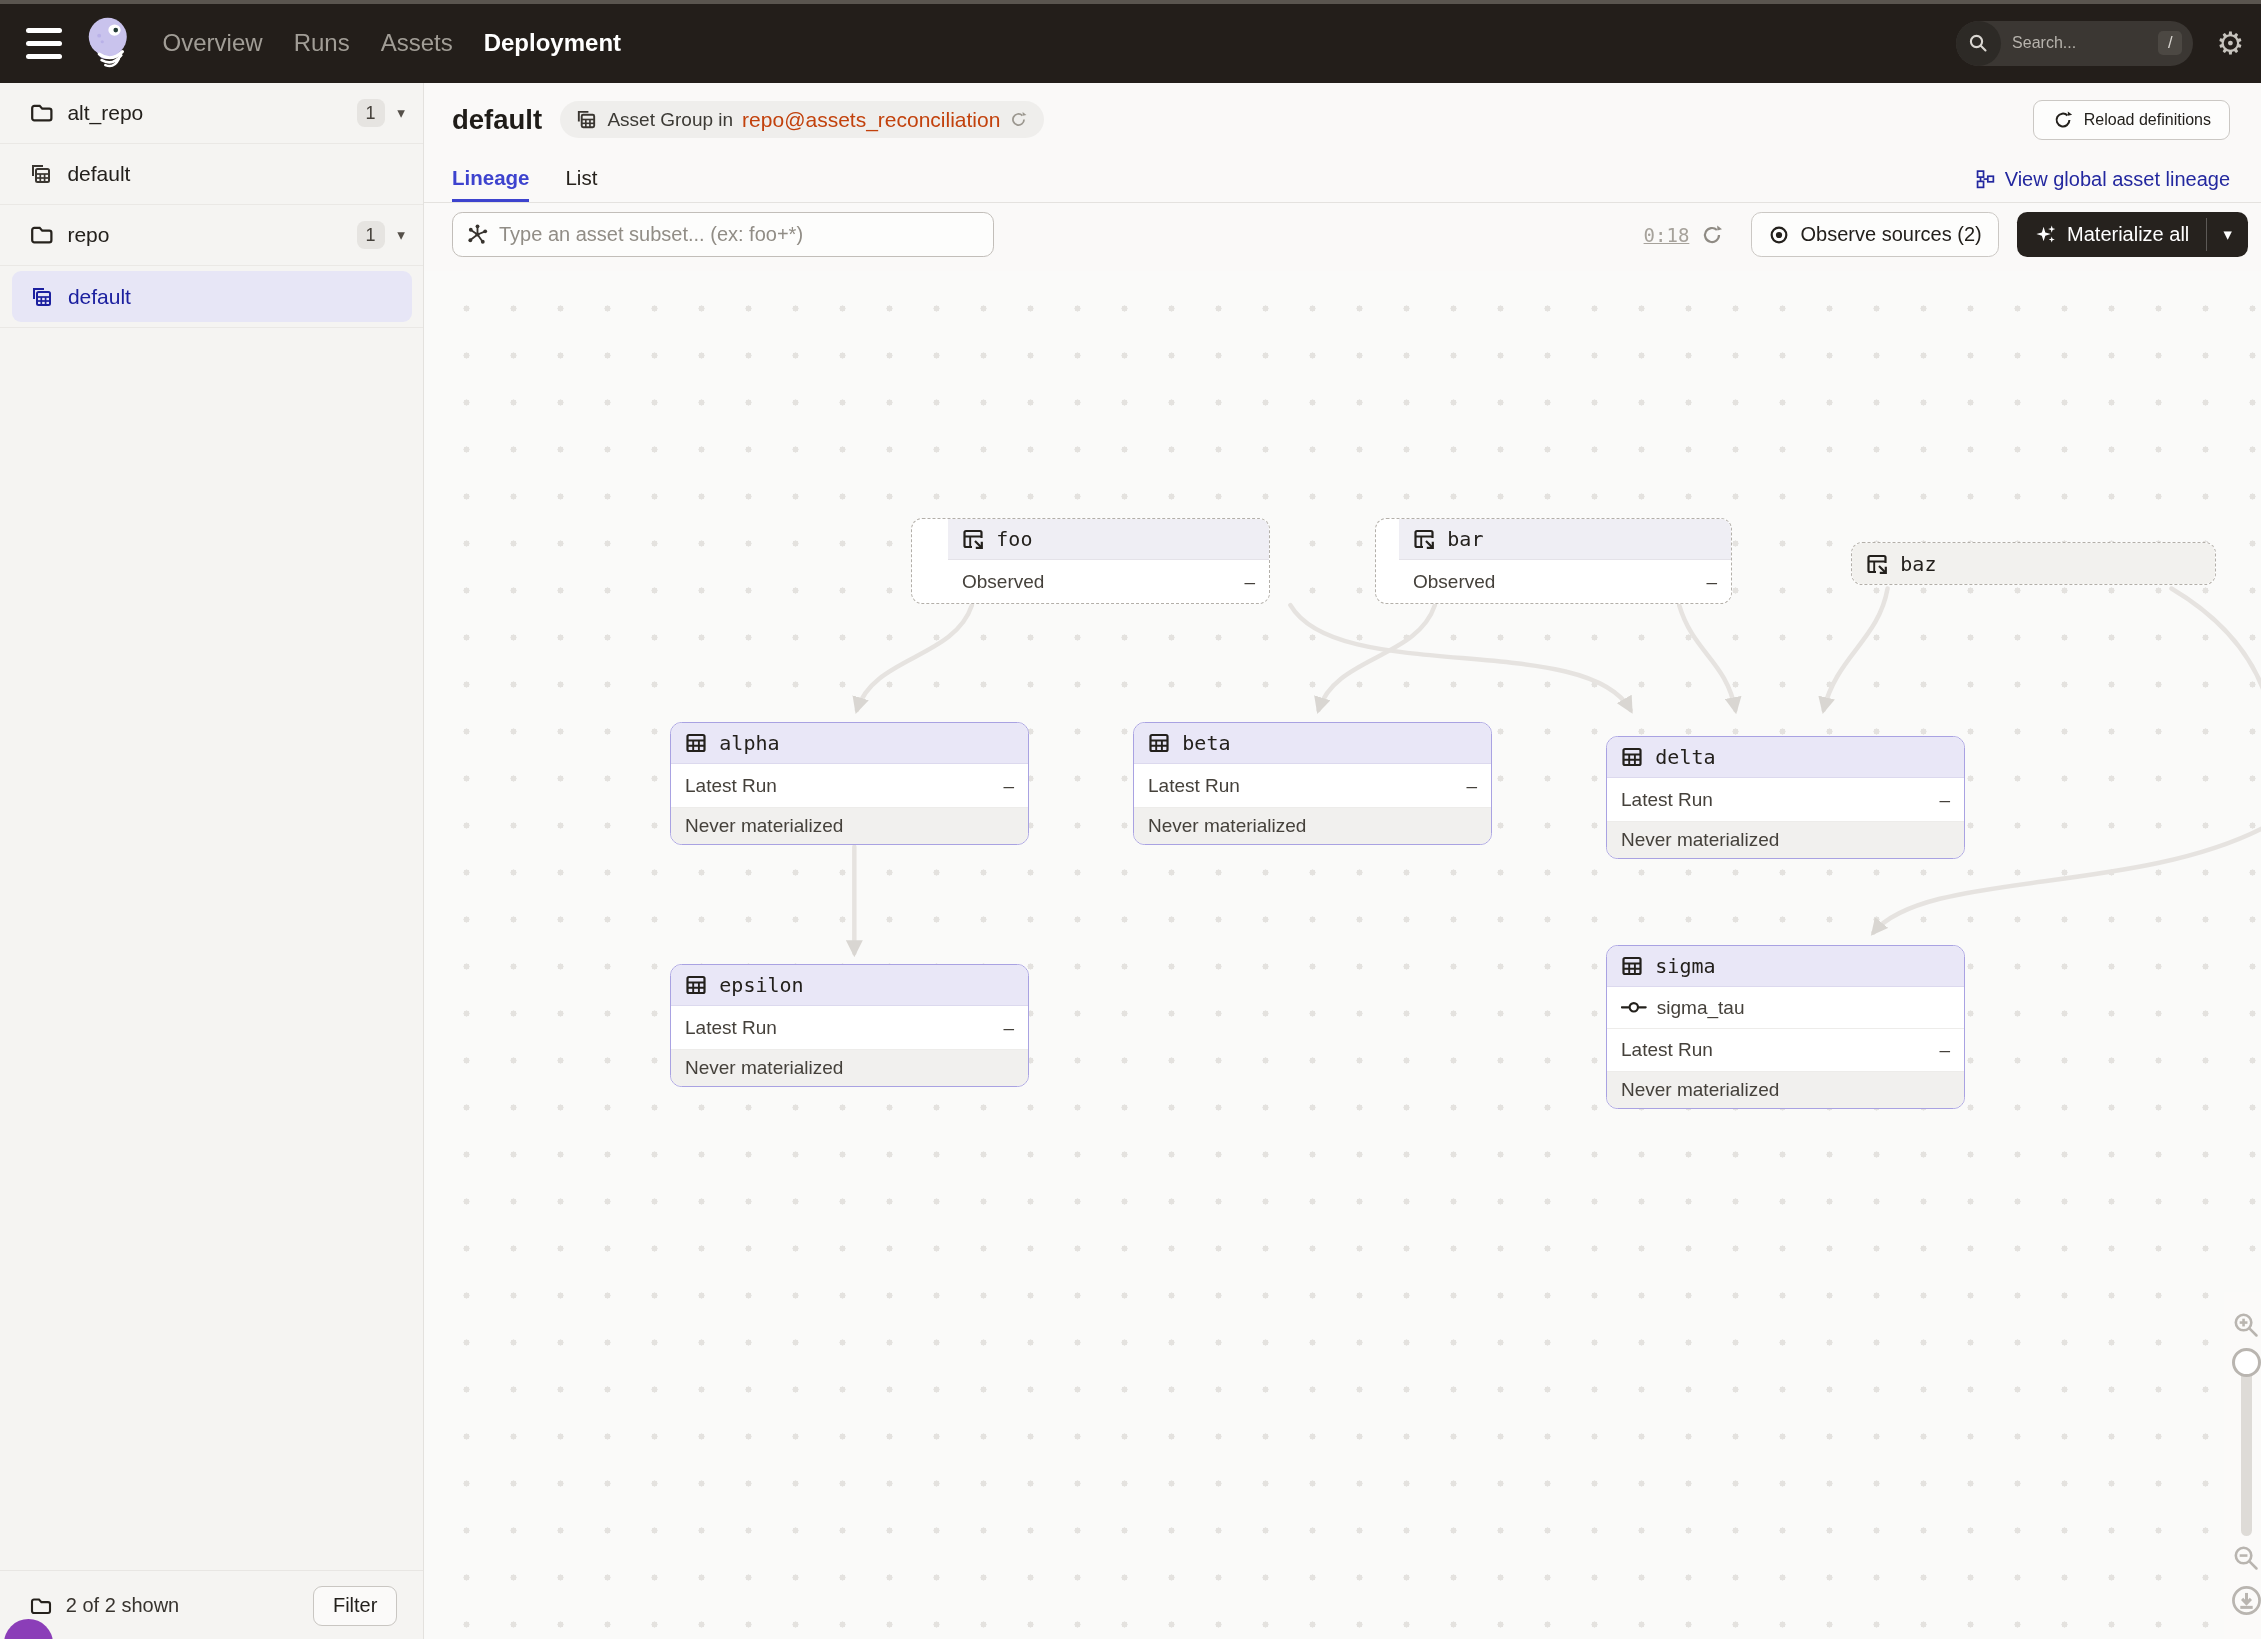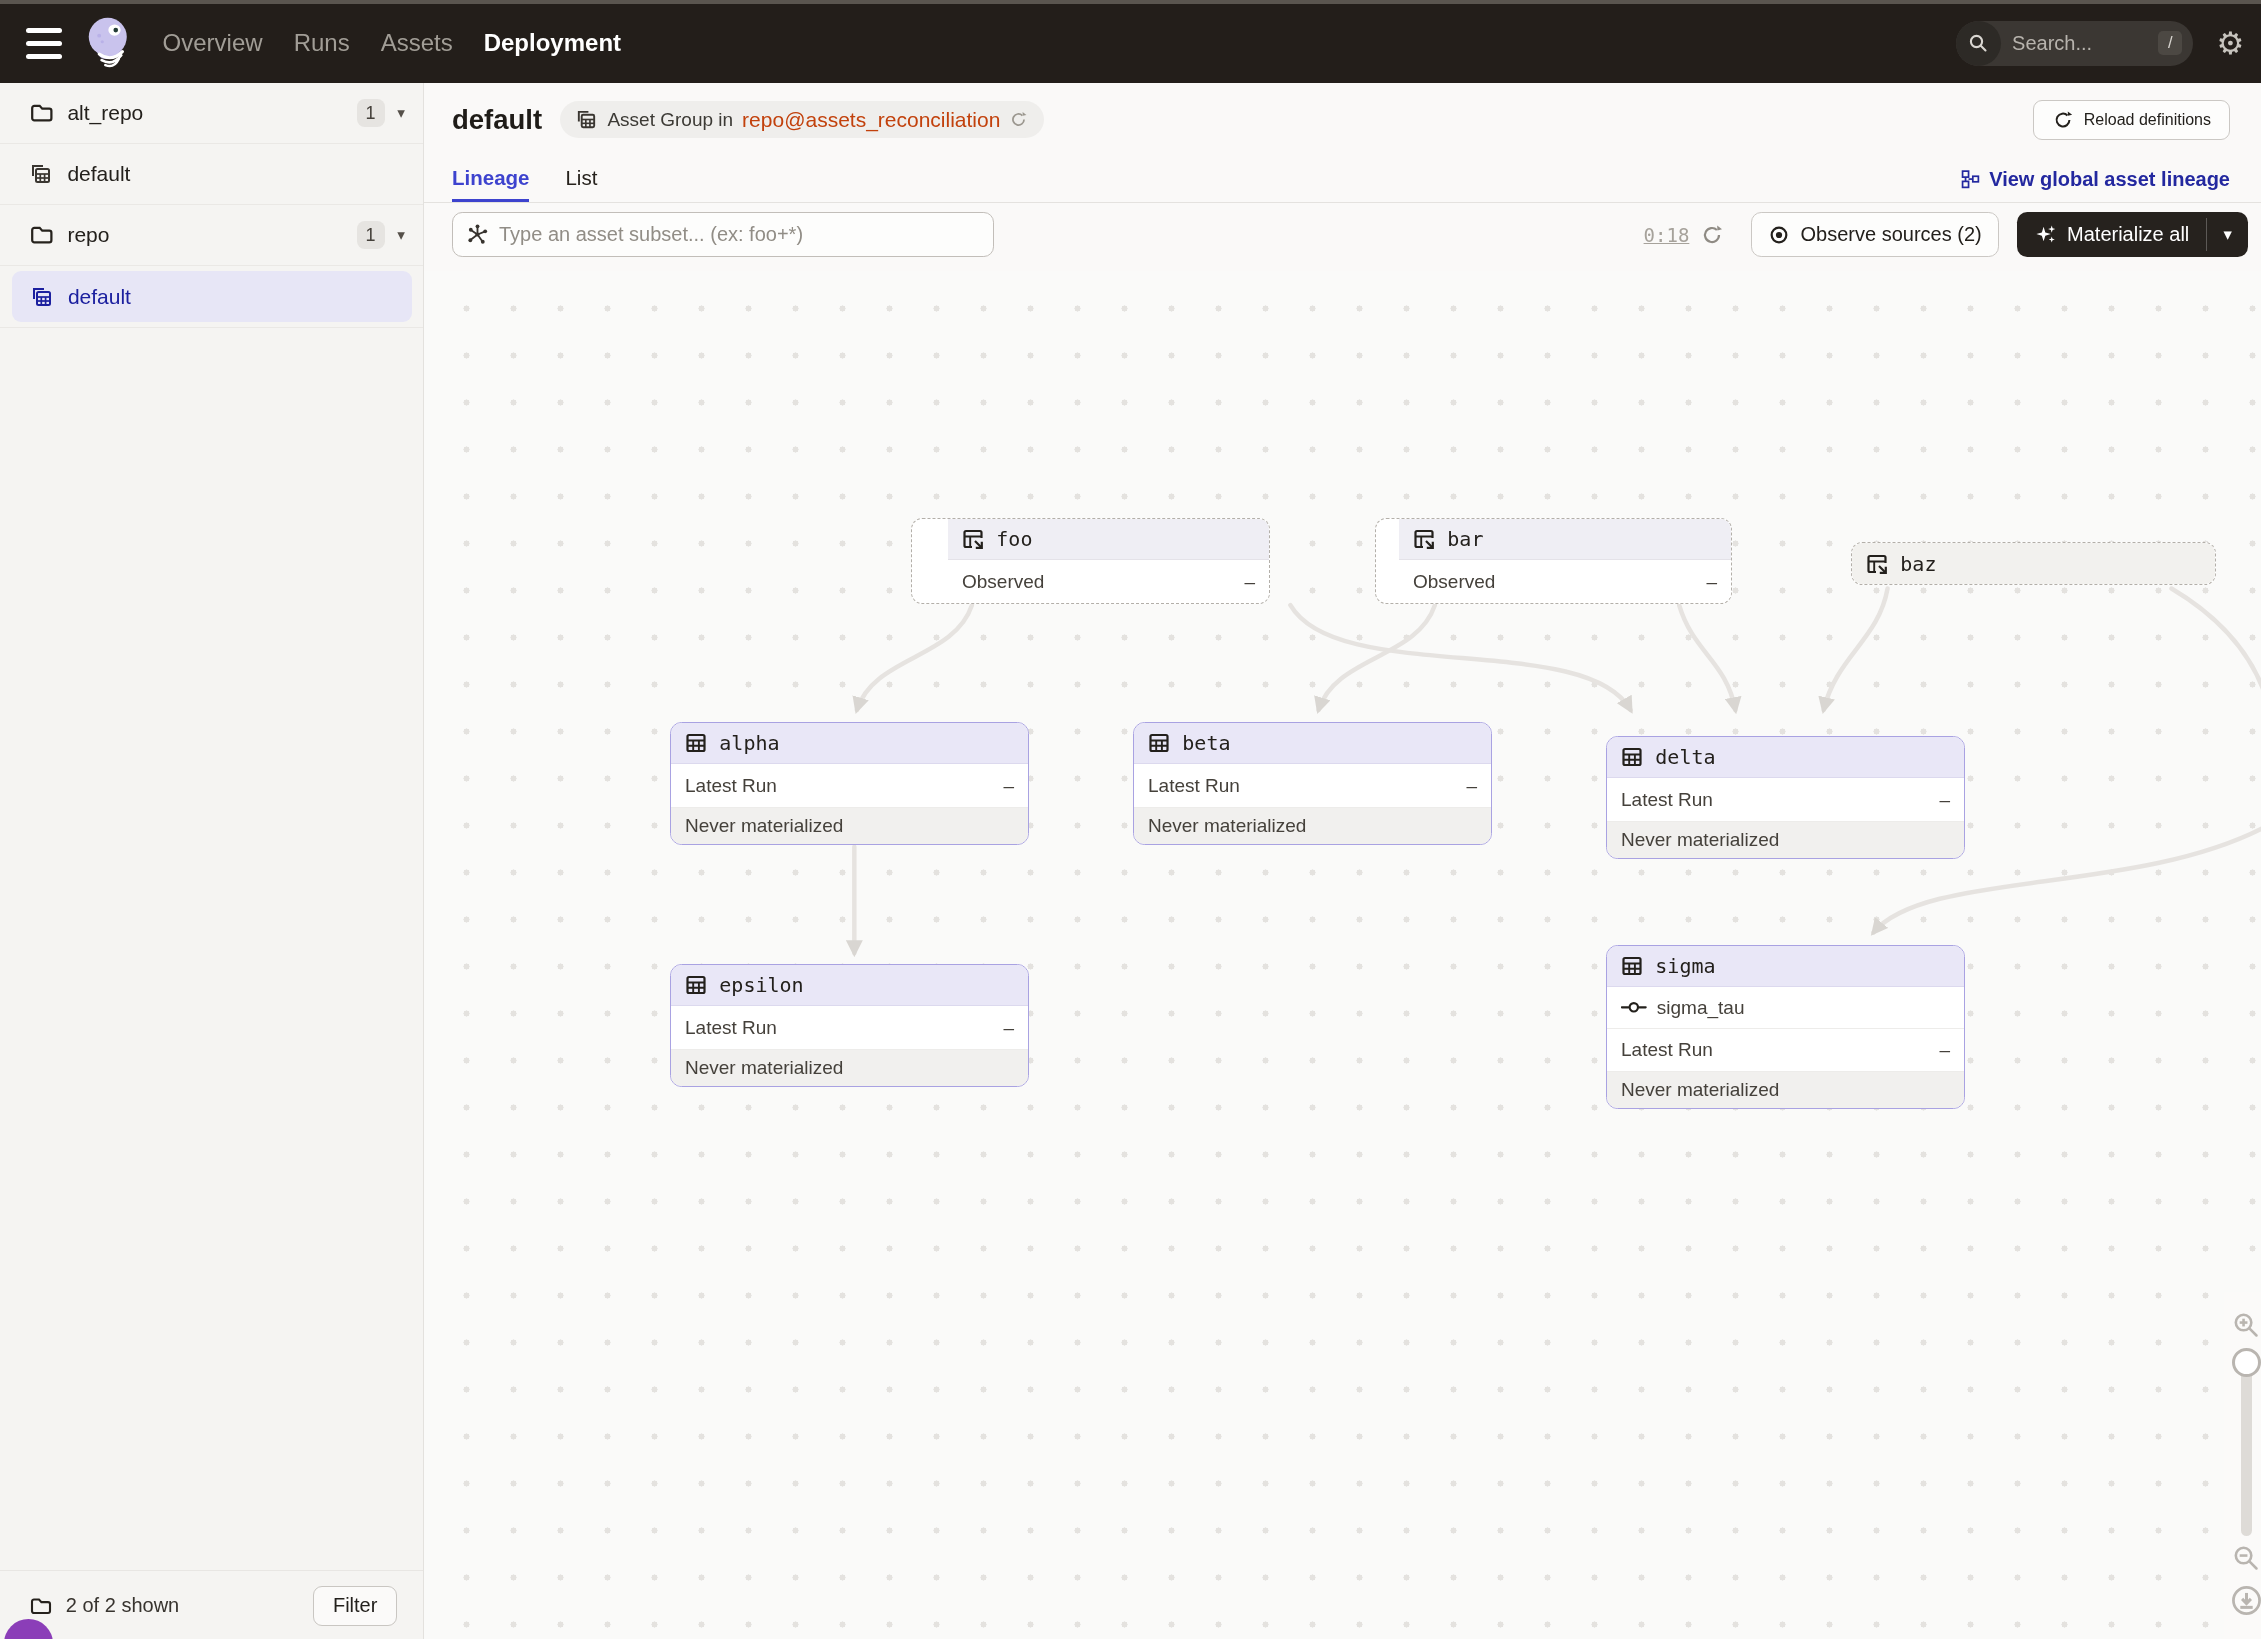--- a/index.html
+++ b/index.html
@@ -25,21 +25,21 @@
   .nav .nav-item.active { color:#ffffff; font-weight:600; }
   .top-spacer { flex:1; }
   .search {
     width:237px; height:45px; background:#3b3733; border-radius:22.4px;
     display:flex; align-items:center; overflow:hidden;
   }
   .search .search-circle {
     width:45px; height:45px; border-radius:50%; background:#2d2a26;
     display:flex; align-items:center; justify-content:center; flex:none;
   }
-  .search .ph { color:#b7b3ad; font-size:20px; margin-left:11.5px; flex:1; }
+  .search .ph { color:#b7b3ad; font-size:16px; margin-left:11.5px; flex:1; }
   .search .slash {
     width:24px; height:24px; background:#4c4843; border-radius:5.1px;
     color:#d9d6d1; font-size:16.6px; display:flex; align-items:center; justify-content:center;
     margin-right:10.2px; flex:none;
   }
   .gear { font-size:31px; color:#c7c4be; margin-left:24px; cursor:pointer; line-height:1; }
 
   
   .sidebar {
     position:absolute; left:0; top:83px; bottom:0; width:424px;
@@ -100,21 +100,21 @@
   .reload-btn .txt { font-size:16px; font-weight:400; color:#23201c; }
 
   .tabs-row {
     margin-top:19px; padding:0 31px 0 28px; height:46px;
     border-bottom:1.3px solid #e4e2df; display:flex; align-items:center;
   }
   .tab { font-size:20.5px; font-weight:500; color:#26221d; margin-right:36px; height:100%;
          display:flex; align-items:center; border-bottom:3.8px solid transparent; cursor:pointer; }
   .tab.active { color:#3d43ce; font-weight:600; border-bottom-color:#3d43ce; }
   .global-link { margin-left:auto; display:flex; align-items:center; gap:9px; color:#23289f;
-                 font-size:20px; font-weight:700; cursor:pointer; }
+                 font-size:20px; font-weight:400; cursor:pointer; }
 
   .toolbar { position:relative; margin-top:9px; height:45px; padding:0 12.8px 0 28px; display:flex; align-items:center; }
   .subset-input {
     width:542px; height:45px; border:1.3px solid #c2beb9; border-radius:10.2px; background:#fdfdfc;
     display:flex; align-items:center; padding:0 12.8px; gap:10.2px;
   }
   .subset-input input {
     border:none; outline:none; background:transparent; flex:1;
     font-size:20px; color:#37332e; font-family:"Liberation Sans", sans-serif;
   }

